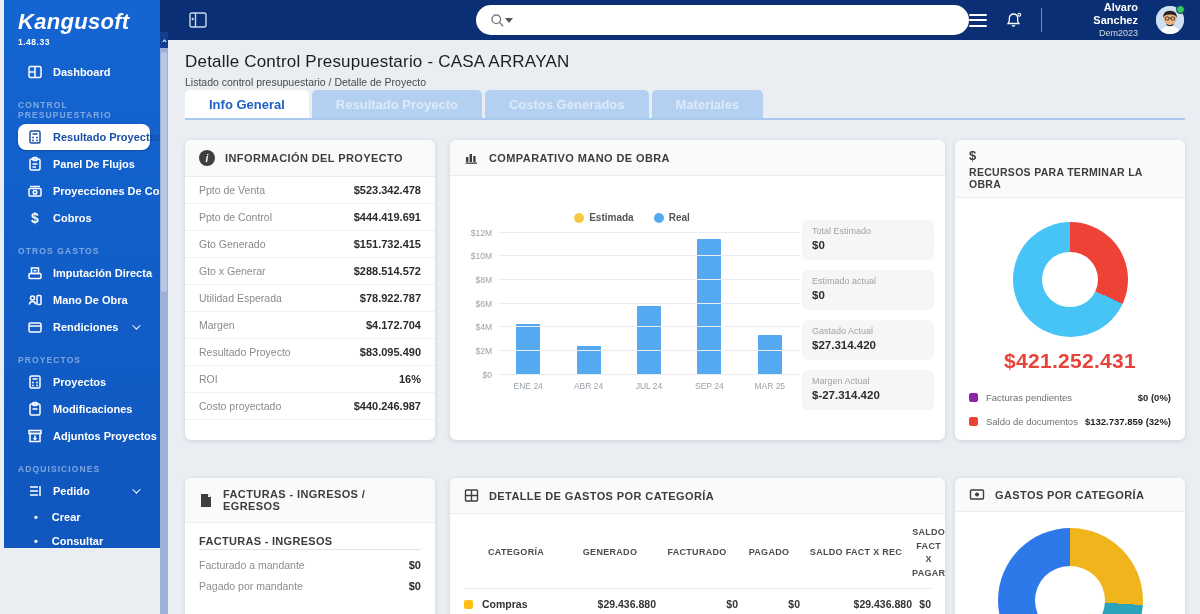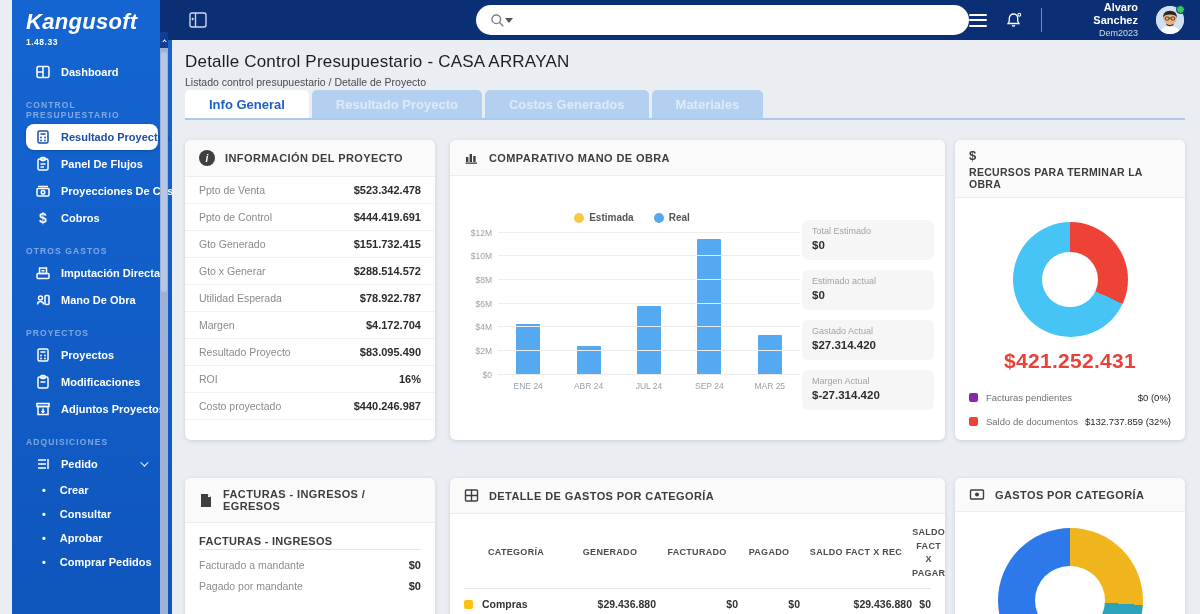--- a/index.html
+++ b/index.html
@@ -1,20 +1,20 @@
 <!DOCTYPE html>
 <html><head>
 <meta charset="utf-8">
 <style>
   * { margin:0; padding:0; box-sizing:border-box; }
   body { font-family:"Liberation Sans", sans-serif; background:#fff; }
   #app { position:relative; width:1200px; height:614px; overflow:hidden; background:#eaeef3; }
 
   
-  .sidebar { position:absolute; left:12px; top:0; width:160px; height:614px;
+  .sidebar { position:absolute; left:4px; top:0; width:160px; height:548px;
     background:linear-gradient(180deg,#1465d2 0%,#0f56bd 100%); color:#fff; overflow:hidden; }
   .logo-block { padding:9px 0 2px 14px; }
   .logo { font-size:22px; font-weight:800; font-style:italic; letter-spacing:.3px; }
   .version { font-size:8.5px; font-weight:bold; margin-top:2px; letter-spacing:.5px; }
   .nav { margin-top:10px; }
   .nav-header { font-size:8.5px; font-weight:bold; letter-spacing:1.1px; color:rgba(255,255,255,.45);
     margin:15px 0 4px 14px; }
   .nav-item { display:flex; align-items:center; margin:1px 14px; padding:5px 8px; border-radius:8px;
     cursor:pointer; color:#fff; }
   .nav-item.active { background:#fff; color:#1a4fa5; box-shadow:0 1px 3px rgba(0,0,0,.2); }
@@ -106,21 +106,21 @@
   .res-head .dollar { font-size:13px; font-weight:bold; color:#3f3f3f; }
   .res-head .ttl { font-size:10.5px; font-weight:bold; letter-spacing:.3px; color:#3d3d3d; margin-top:3px; }
   .donut { position:relative; border-radius:50%; }
   .donut::after { content:""; position:absolute; inset:26%; background:#fff; border-radius:50%; }
   .res-donut { width:115px; height:115px; margin:24px auto 0; }
   .res-total { text-align:center; font-size:21px; font-weight:800; color:#e8433a; margin-top:12px; letter-spacing:.3px; }
   .res-legend { margin:12px 14px 0; }
   .rl-row { display:flex; align-items:center; height:24px; }
   .rl-sq { width:9px; height:9px; border-radius:2px; margin-right:8px; flex:none; }
   .rl-lbl { font-size:9.5px; color:#707070; flex:1; }
-  .rl-val { font-size:9.5px; font-weight:normal; color:#1f1f1f; }
+  .rl-val { font-size:9.5px; font-weight:bold; color:#1f1f1f; }
 
   
   .inv-sub { margin:12px 14px 0; padding-bottom:2px; border-bottom:1px solid #e4e4e4;
     font-size:11px; font-weight:bold; color:#3d3d3d; letter-spacing:.3px; }
   .inv-row { display:flex; justify-content:space-between; padding:9px 14px 0; }
   .inv-row .lbl { font-size:10.5px; color:#8d8d8d; }
   .inv-row .val { font-size:11px; font-weight:bold; color:#2b2b2b; }
 
   
   .ctable { padding:4px 14px 0; }
@@ -215,20 +215,30 @@
       <div class="nav-item">
         <span class="nav-icon">
           <svg width="16" height="16" viewBox="0 0 16 16" fill="none" stroke="currentColor" stroke-width="1.5">
               <circle cx="5.5" cy="6" r="2"></circle>
               <path d="M2.5 12.5c0-1.7 1.3-3 3-3s3 1.3 3 3"></path>
               <rect x="10" y="3.5" width="4" height="9" rx="1"></rect>
               <line x1="12" y1="6" x2="12" y2="6.01"></line>
             </svg>
         </span>
         <span class="nav-label">Mano De Obra</span>
+      </div>
+      <div class="nav-item">
+        <span class="nav-icon">
+          <svg width="16" height="16" viewBox="0 0 16 16" fill="none" stroke="currentColor" stroke-width="1.5">
+              <rect x="2" y="4" width="12" height="9" rx="1.5"></rect>
+              <line x1="2" y1="7" x2="14" y2="7"></line>
+            </svg>
+        </span>
+        <span class="nav-label">Rendiciones</span>
+        <span class="chev down"></span>
       </div>
 
       <div class="nav-header">PROYECTOS</div>
 
       <div class="nav-item">
         <span class="nav-icon">
           <svg width="16" height="16" viewBox="0 0 16 16" fill="none" stroke="currentColor" stroke-width="1.5">
               <rect x="3" y="2" width="10" height="12" rx="1.5"></rect>
               <line x1="5.5" y1="5" x2="10.5" y2="5"></line>
               <circle cx="6" cy="8.5" r=".9" fill="currentColor" stroke="none"></circle>

